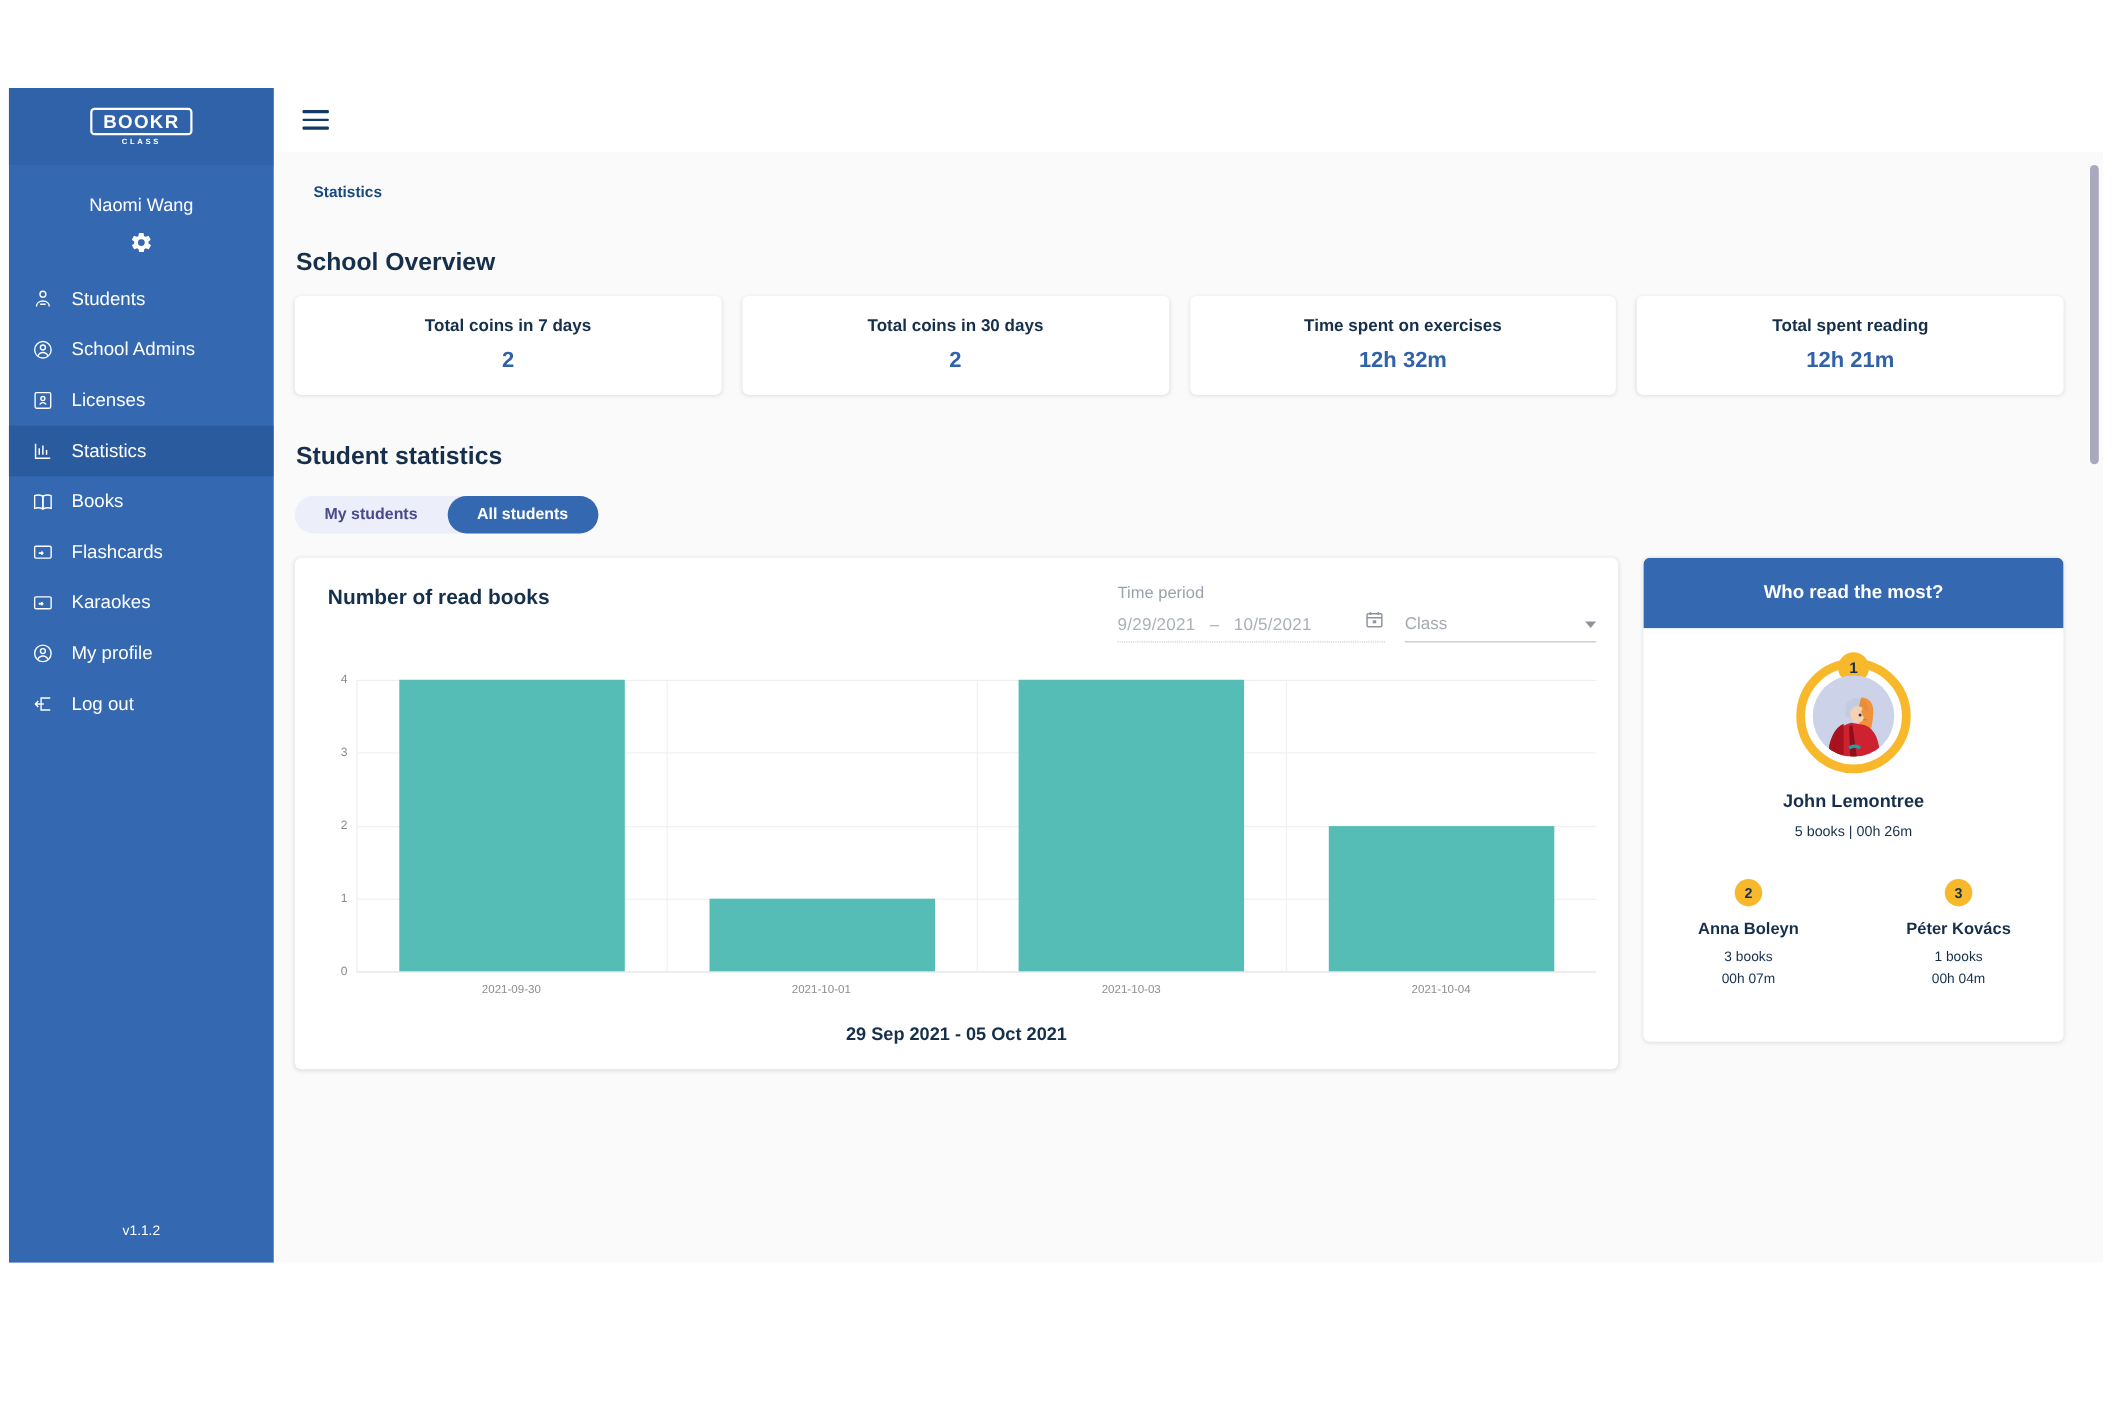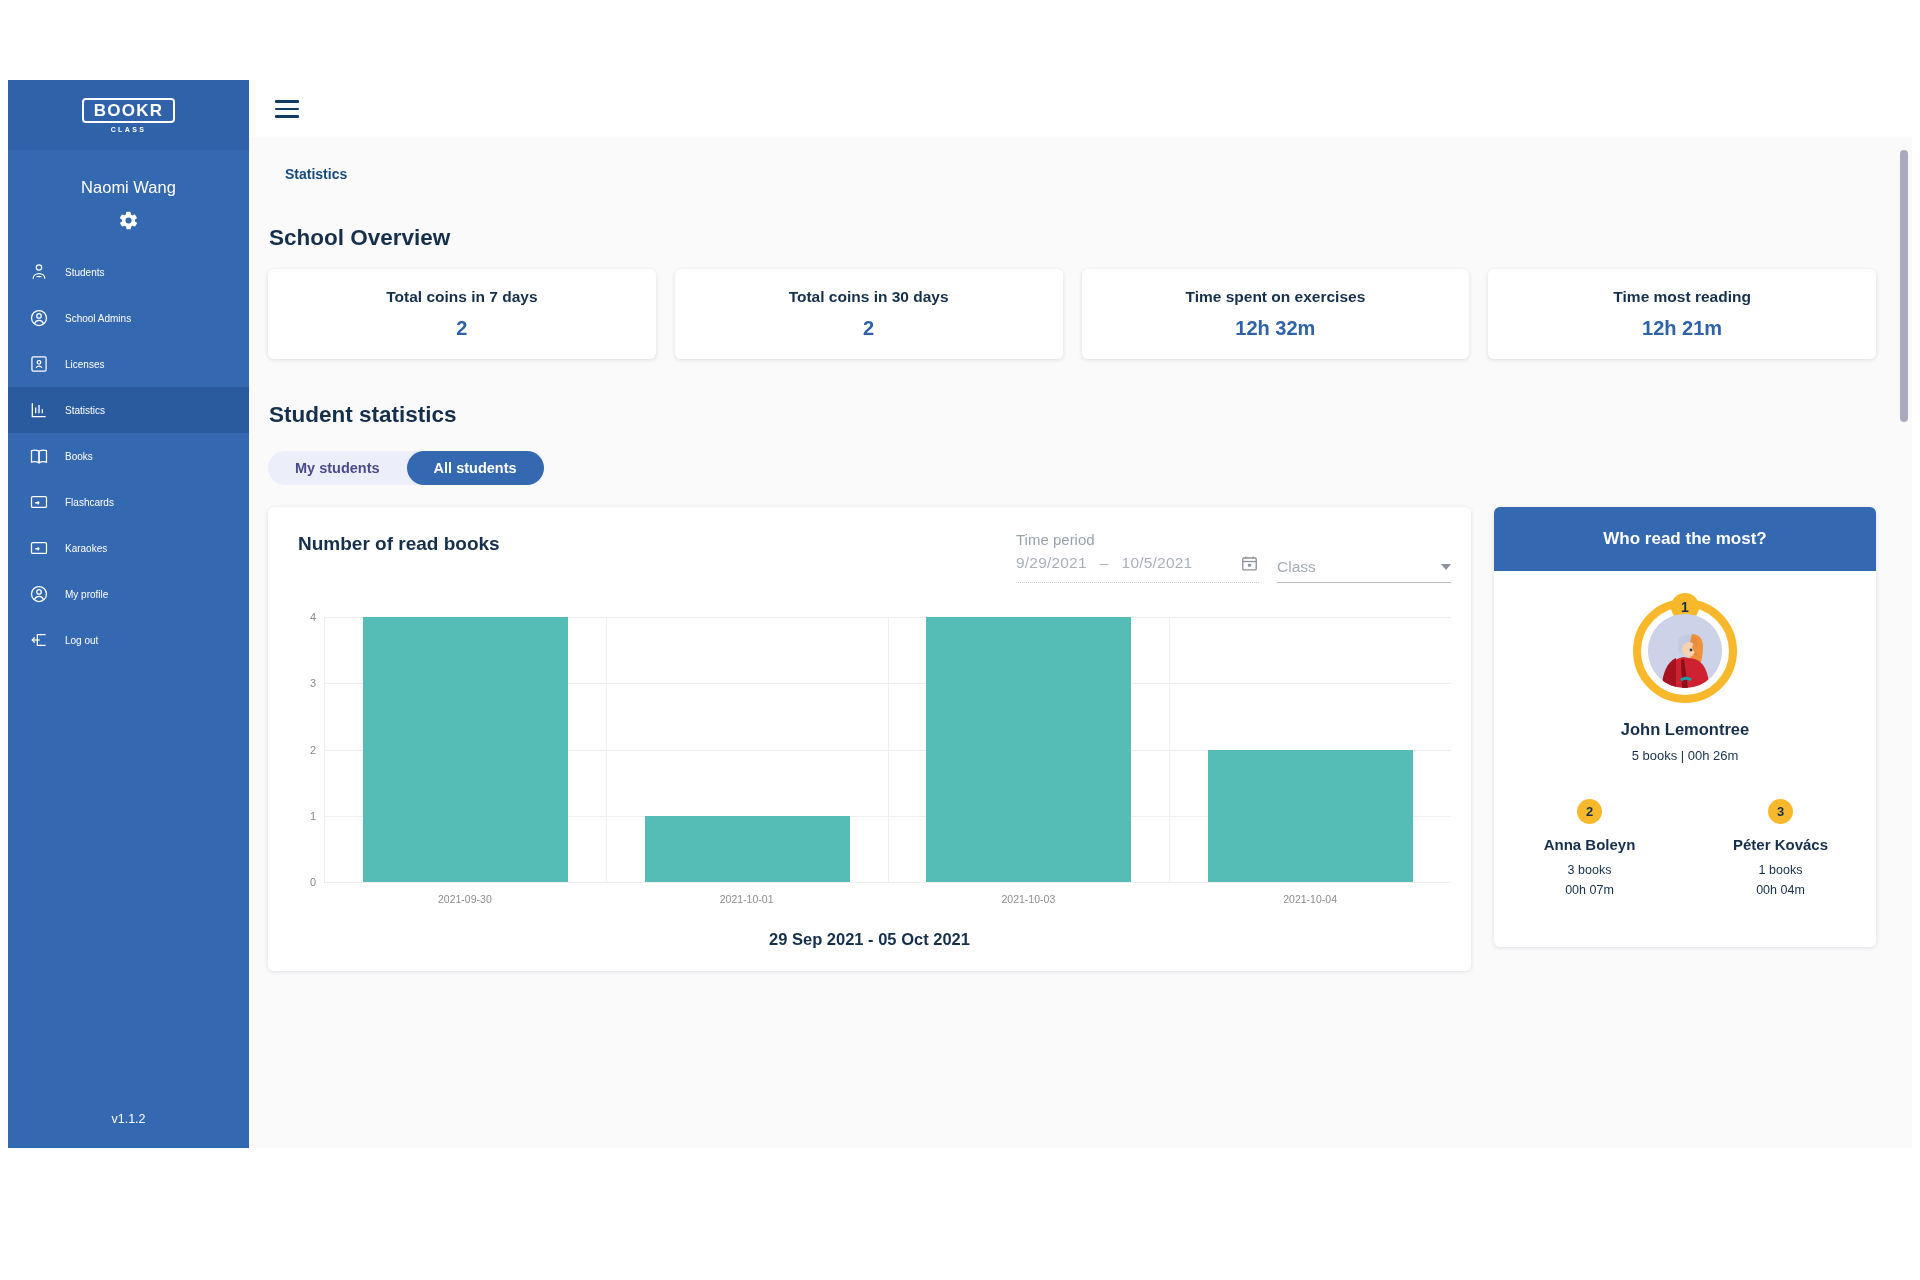--- a/index.html
+++ b/index.html
@@ -66,21 +66,21 @@
     margin-bottom: 18px;
   }
   .gear-wrap svg { display: block; }
   .nav { display: flex; flex-direction: column; }
   .nav-item {
     display: flex;
     align-items: center;
     height: 46px;
     padding-left: 20px;
     color: #ffffff;
-    font-size: 10px;
+    font-size: 17px;
     cursor: pointer;
     gap: 16px;
   }
   .nav-item.active { background: #2a5b9f; }
   .nav-ico {
     width: 21px; height: 21px;
     display: flex; align-items: center; justify-content: center;
     flex: 0 0 21px;
   }
   .nav-ico svg { display:block; }
@@ -218,21 +218,21 @@
     padding-top: 2px;
   }
   .chart-controls {
     display: flex;
     align-items: flex-end;
     gap: 18px;
   }
   .date-field { width: 243px; position: relative; }
   .date-label { font-size: 15px; color: #9aa2ae; margin-bottom: 6px; }
   .date-row {
-    display: flex; align-items: flex-start; justify-content: space-between;
+    display: flex; align-items: flex-end; justify-content: space-between;
     border-bottom: 1.5px dotted #c9ced6;
     padding-bottom: 5px;
   }
   .date-txt { font-size: 15.5px; color: #aab0ba; letter-spacing: .2px; }
   .cal-ico { margin-left: 6px; }
   .class-field { width: 174px; }
   .class-row {
     display: flex; align-items: center; justify-content: space-between;
     border-bottom: 1.2px solid #b9bec6;
     padding-bottom: 6px;
@@ -559,21 +559,21 @@
           </div>
           <div class="ov-card">
             <div class="ov-label">Total coins in 30 days</div>
             <div class="ov-value">2</div>
           </div>
           <div class="ov-card">
             <div class="ov-label">Time spent on exercises</div>
             <div class="ov-value">12h 32m</div>
           </div>
           <div class="ov-card">
-            <div class="ov-label">Time most reading</div>
+            <div class="ov-label">Total spent reading</div>
             <div class="ov-value">12h 21m</div>
           </div>
         </div>
 
         <div class="section-title">Student statistics</div>
 
         <div class="tabs">
           <div class="tab">My students</div>
           <div class="tab active">All students</div>
         </div>

